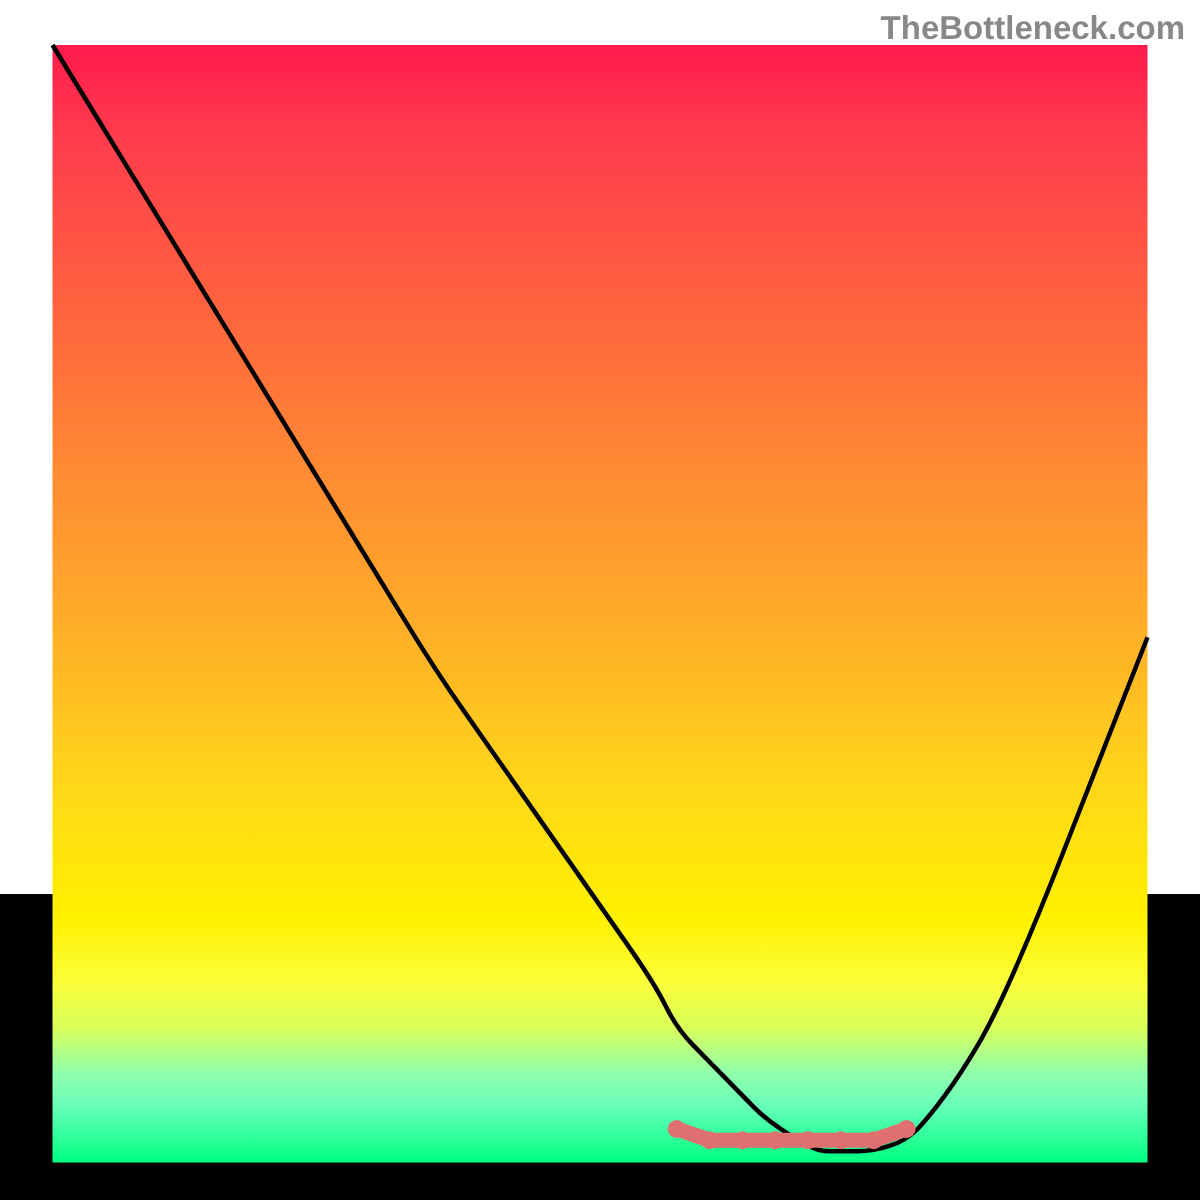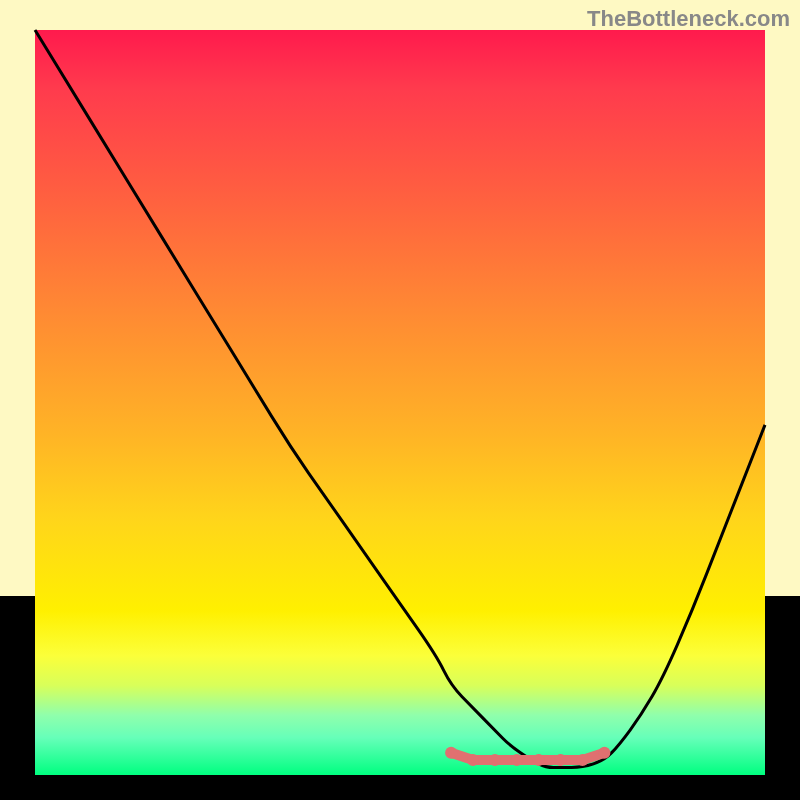--- a/index.html
+++ b/index.html
@@ -8,21 +8,21 @@
     background: #000;
     width: 800px;
     height: 800px;
     position: relative;
     font-family: Arial, sans-serif;
   }
   .container {
     width: 800px;
     height: 596px;
     position: relative;
-    background: #fef9c3;
+    background: #ffffff;
   }
   .watermark {
     position: absolute;
     top: 6px;
     right: 10px;
     color: #888;
     font-size: 22px;
     font-weight: bold;
     z-index: 10;
   }

